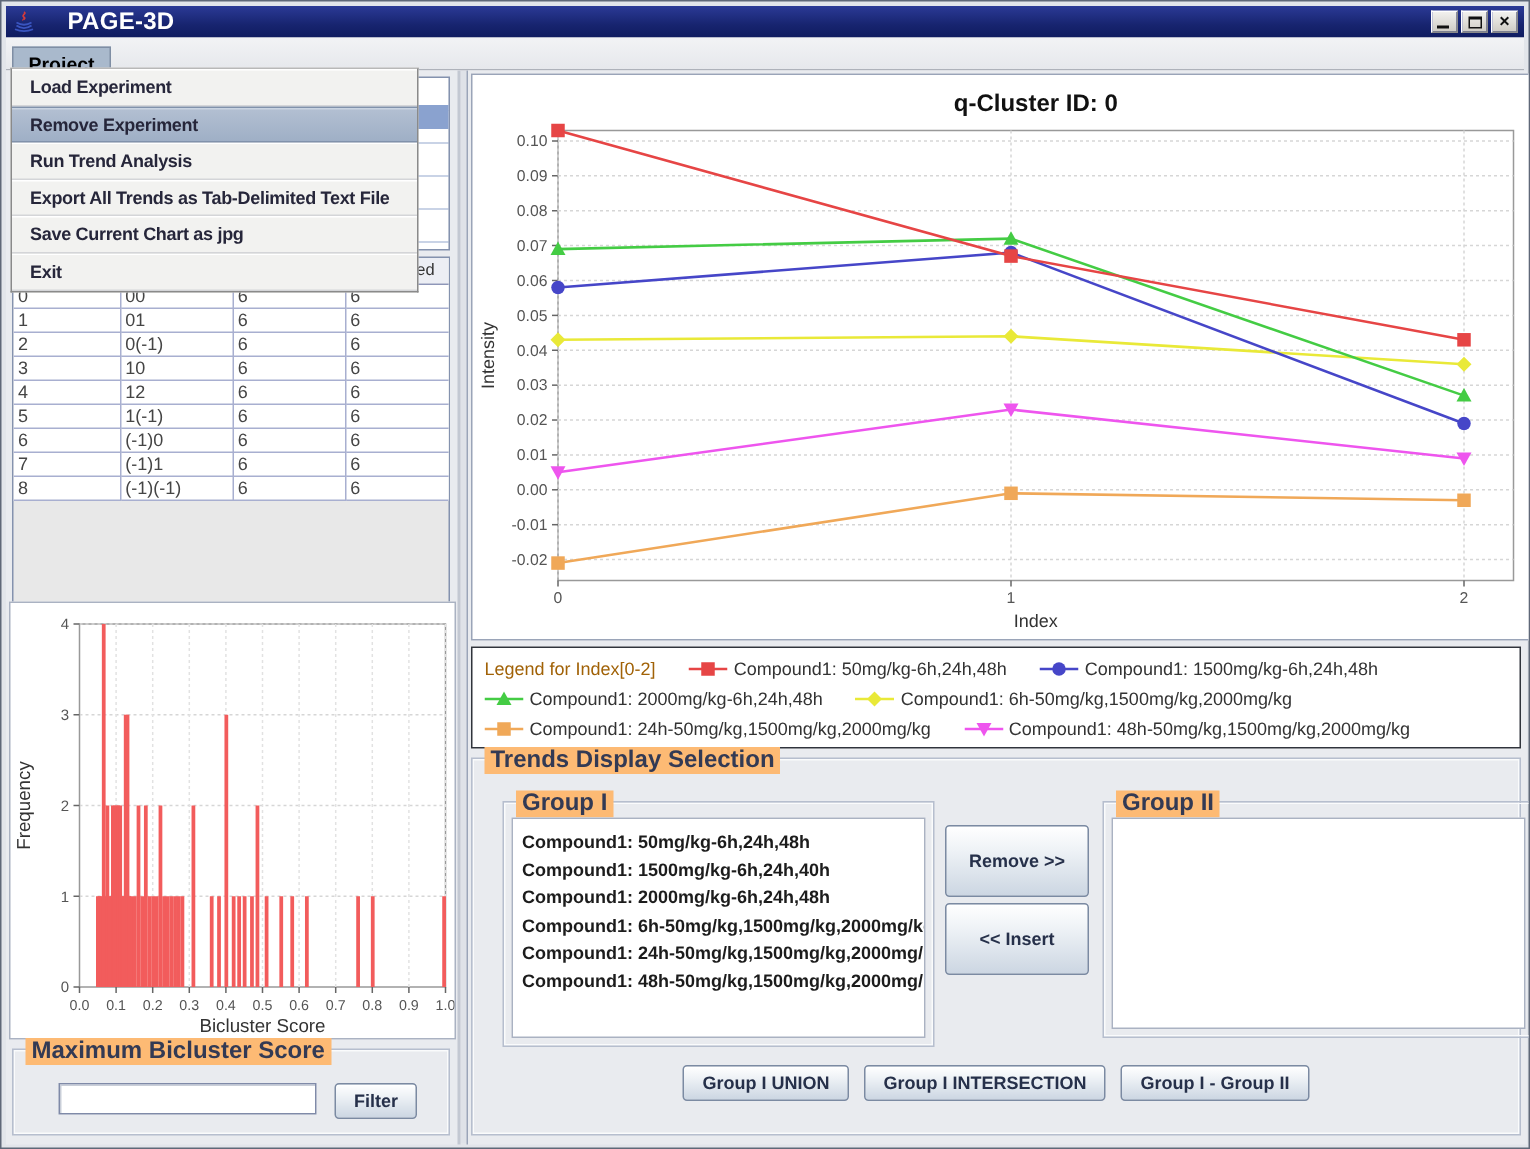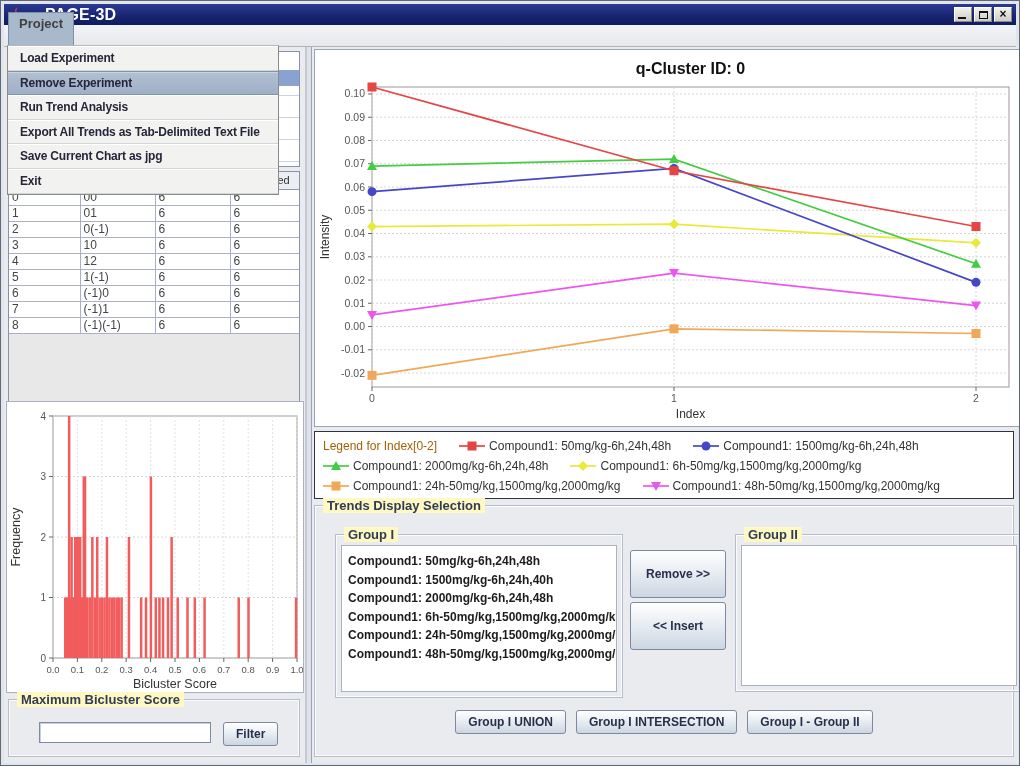--- a/index.html
+++ b/index.html
@@ -16,22 +16,22 @@
           border:1px solid #8a8a8a; border-top-color:#fff; border-left-color:#fff;
           display:flex; align-items:center; justify-content:center; font-size:11px; font-weight:bold;
           color:#111; line-height:1; padding:0; position:relative; }
   .glyph-min { position:absolute; left:3px; bottom:2px; width:8px; height:2px; background:#111; }
   .glyph-max { width:9px; height:8px; border:1px solid #111; border-top-width:2px; }
   .glyph-close { font-size:12px; font-weight:bold; margin-top:-1px; }
   
   .menubar { position:absolute; left:3px; top:24px; right:3px; height:22px;
              background:linear-gradient(180deg,#f2f3f5,#e6e8ec); border-bottom:1px solid #aeb2ba;
              display:flex; align-items:flex-end; }
-  .menu-project { height:34px; margin-left:4px; padding:3px 10px 2px 10px; font-size:13px; font-weight:bold;
-                  color:#404040; background:#a9b9cc; border:1px solid #7f8ea4; }
+  .menu-project { height:15px; margin-left:4px; padding:3px 10px 2px 10px; font-size:13px; font-weight:bold;
+                  color:#000000; background:#a9b9cc; border:1px solid #7f8ea4; }
   
   .content { position:absolute; left:3px; top:46px; right:3px; bottom:3px; background:#dfe2e8; }
   .left-col { position:absolute; left:0; top:0; width:303px; height:716px; background:#e9ebef;
               border-right:2px solid #c3c8d2; }
   .right-col { position:absolute; left:307px; top:0; width:707px; height:716px; background:#e9ebef;
                border-left:1px solid #9aa4b8; }
   
   .hidden-list-panel { position:absolute; left:4px; top:4px; width:292px; height:116px;
         background:repeating-linear-gradient(180deg,#ffffff 0px,#ffffff 21px,#c9d3e6 21px,#c9d3e6 22px);
         border:1px solid #8492ae; }
@@ -40,22 +40,22 @@
                  border:1px solid #8492ae; background:#e8e8e8; overflow:hidden; }
   .ptable { border-collapse:collapse; width:100%; table-layout:fixed; background:#fff; }
   .ptable th { height:17px; background:#eceef4; border-right:1px solid #a8afd0; border-bottom:1px solid #8e96b8;
                font-size:11px; font-weight:normal; color:#333; text-align:left; overflow:hidden; white-space:nowrap; }
   .ptable td { height:16px; border-right:1px solid #a8afd0; border-bottom:1px solid #a8afd0;
                font-size:12px; color:#454545; padding:0 3px; overflow:hidden; white-space:nowrap; background:#fff; }
   .hist-panel { position:absolute; left:2px; top:354px; width:298px; height:292px; background:#ffffff;
                 border:1px solid #aab2c2; }
   .filter-panel { position:absolute; left:4px; top:652px; width:292px; height:58px;
                   border:1px solid #b6bece; box-shadow:inset 0 0 0 1px #fafbfc; background:#e9ebef; }
-  .tb-title { position:absolute; top:-8px; left:8px; background:#fef9c3; padding:0 4px;
-              font-weight:bold; font-size:13px; color:#333a54; white-space:nowrap; }
+  .tb-title { position:absolute; top:-8px; left:8px; background:#fdba74; padding:0 4px;
+              font-weight:bold; font-size:16px; color:#333a54; white-space:nowrap; }
   .filter-row { position:absolute; left:30px; top:22px; display:flex; gap:12px; align-items:flex-start; }
   .text-input { width:172px; height:21px; background:#fff; border:1px solid #7f8aa8;
                 box-shadow:inset 1px 1px 0 #c9ced8; font-size:12px; padding:0 4px; }
   .jbutton { background:linear-gradient(180deg,#ffffff 0%,#eef2f6 35%,#ccd6e2 100%);
              border:1px solid #7b8aa2; border-radius:3px; font-family:"Liberation Sans",sans-serif;
              font-weight:bold; color:#26304a; font-size:12px; padding:4px 12px; box-shadow:inset 0 1px 0 #fff; }
   
   .chart-panel { position:absolute; left:2px; top:2px; width:816px; height:378px; background:#fff;
                  border:1px solid #9aa4b8; }
   .legend-panel { position:absolute; left:2px; top:384px; width:700px; height:68px; background:#fff;

